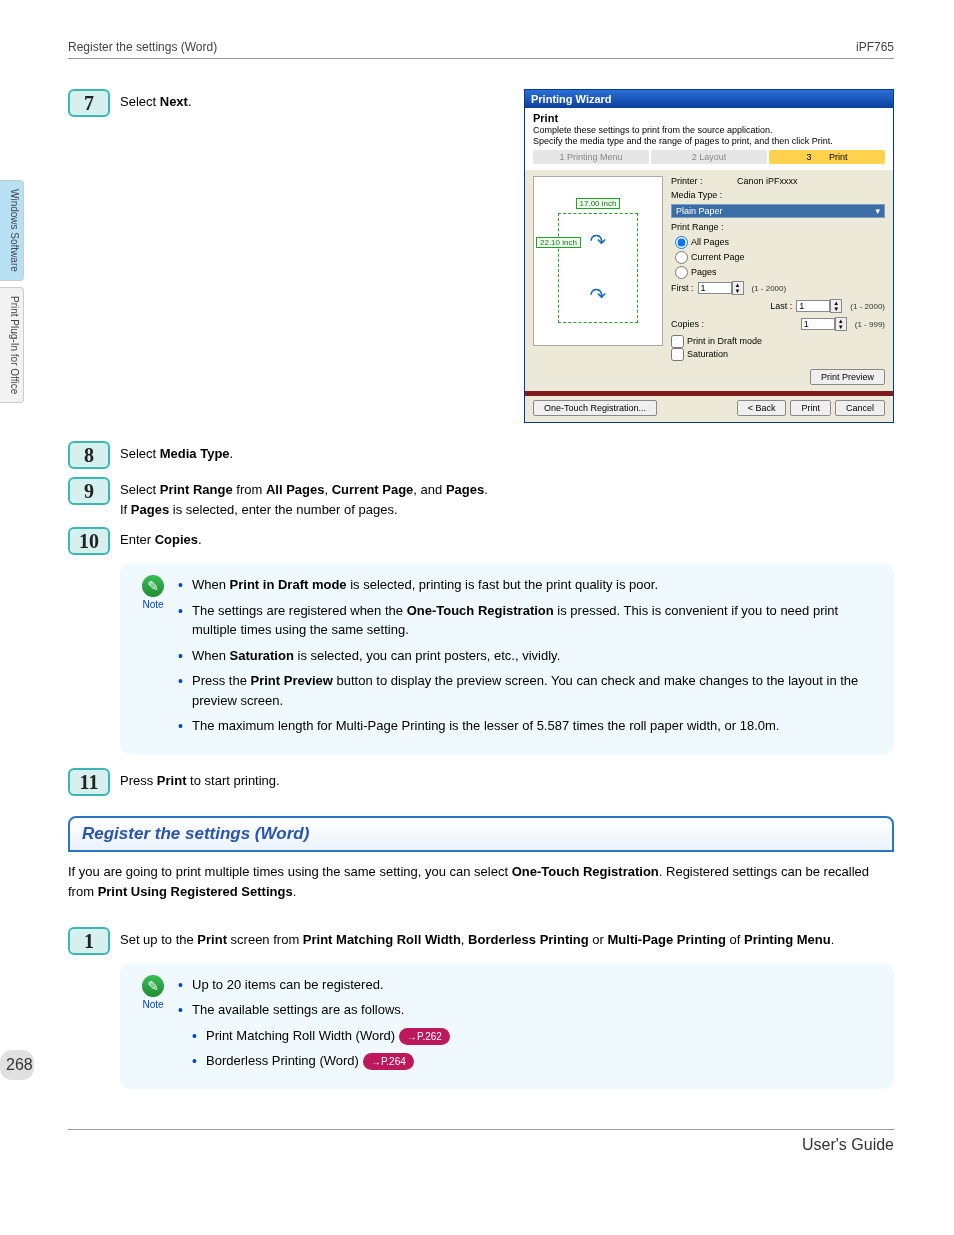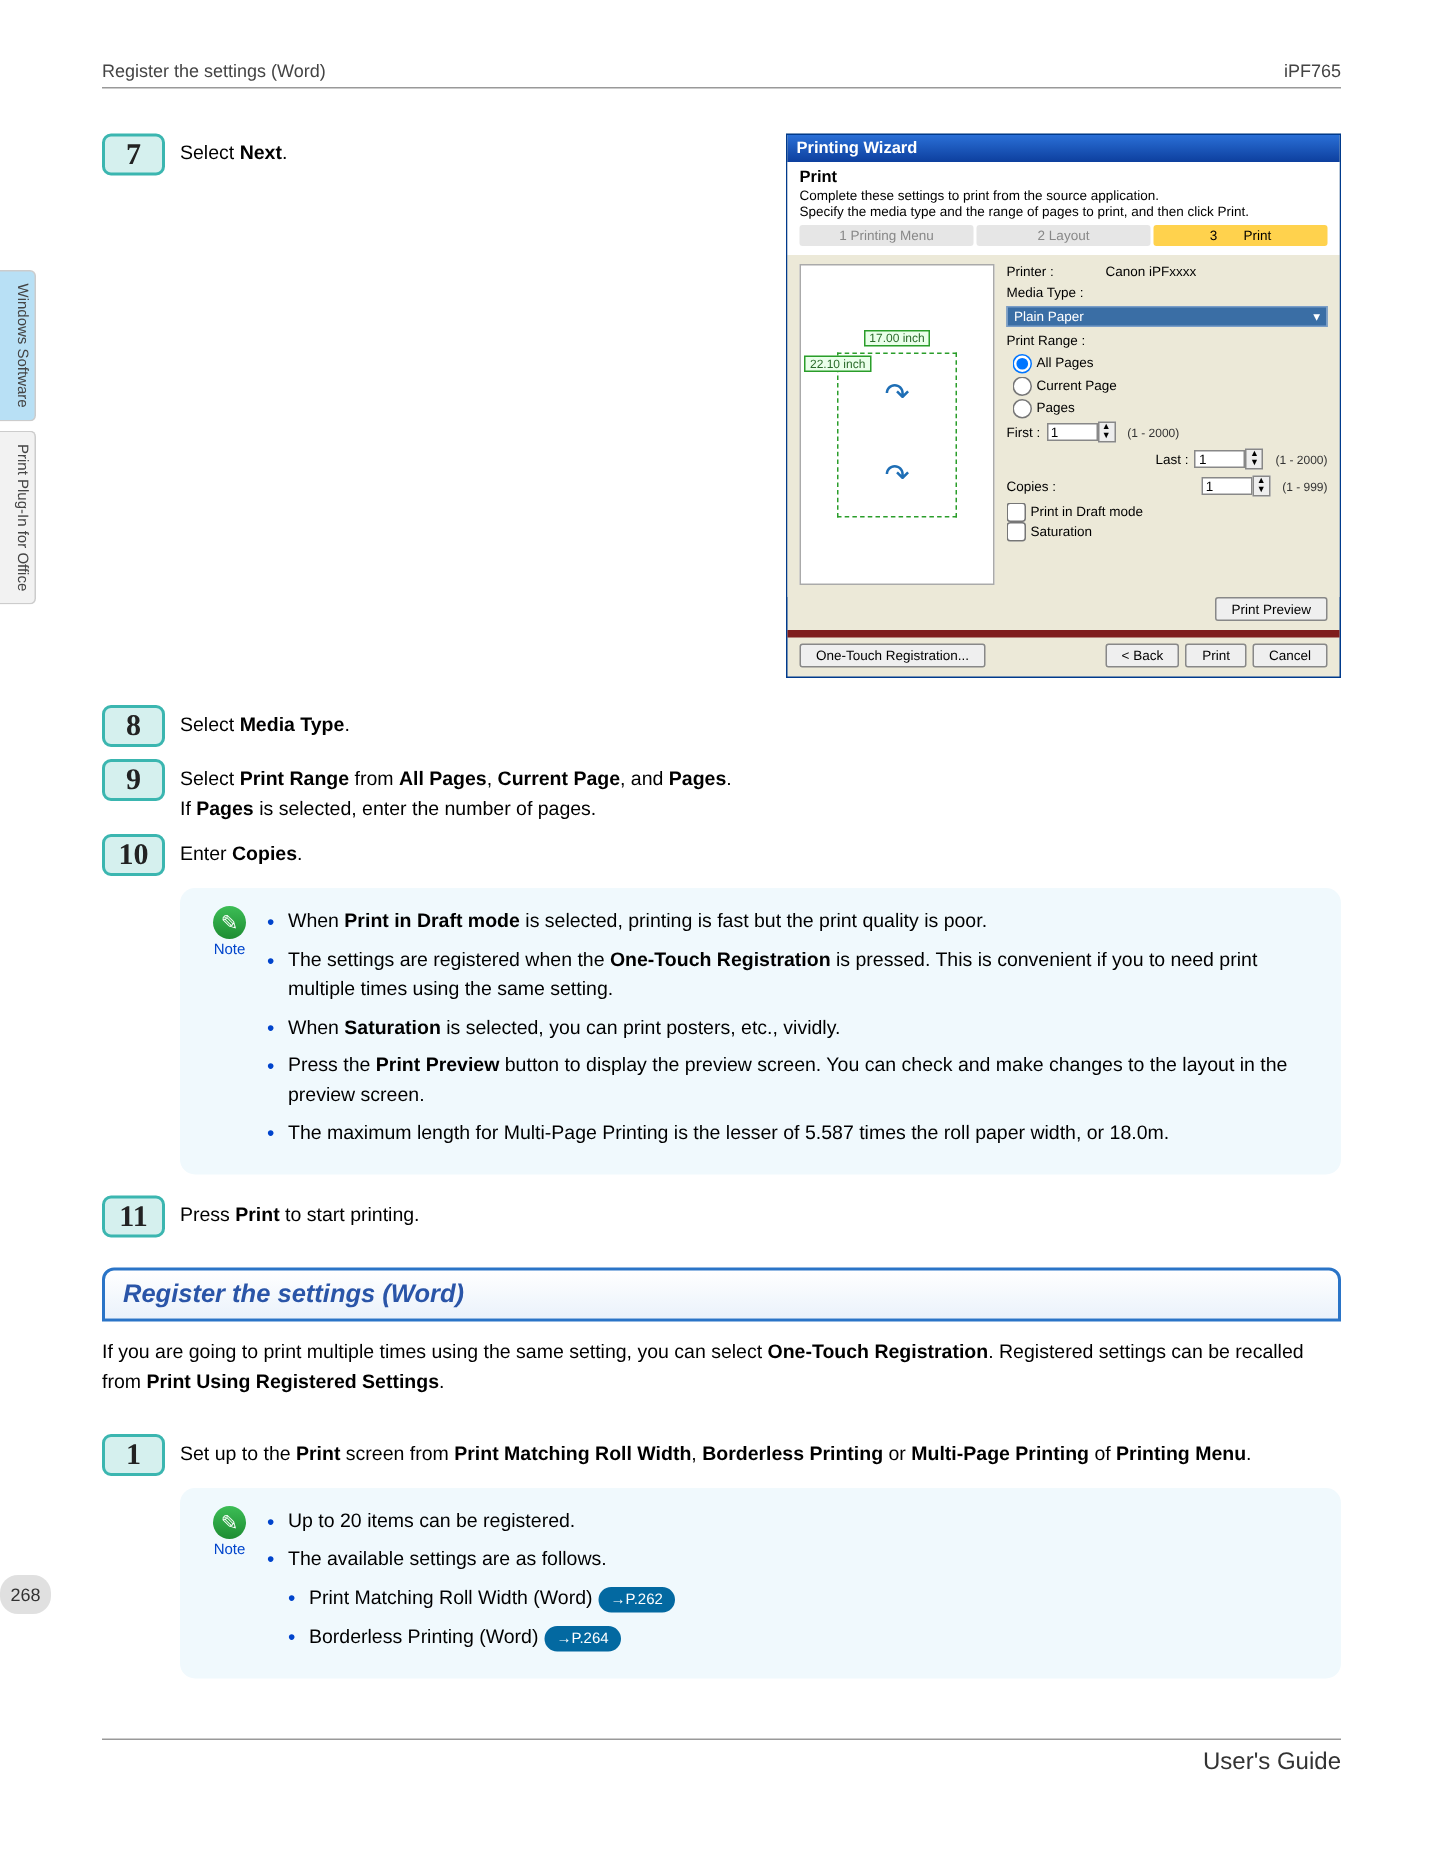--- a/index.html
+++ b/index.html
@@ -89,21 +89,21 @@
     padding: 2px 4px;
     text-align: center;
     color: #888;
     background:#e6e6e6;
     border-radius:2px;
     position:relative;
   }
   .dlg-tab.active { background: #ffd24d; color: #000; }
   .dlg-body { display: flex; padding: 6px 8px 8px 8px; gap: 8px; background:#ece9d8;}
   .dlg-preview {
-    width: 130px; height: 214px; background: #fff; border: 1px solid #aaa;
+    width: 130px; height: 170px; background: #fff; border: 1px solid #aaa;
     display: flex; flex-direction: column; align-items: center; justify-content: center;
     position: relative; padding:6px;
   }
   .dlg-preview .dim {
     font-size: 8px; border:1px solid #2a9d2a; background:#eaffea; padding:0 3px; color:#2a6b2a;
   }
   .dlg-preview .dim.top{ margin-bottom:2px;}
   .dlg-preview .paper {
     width: 80px; height: 110px; border: 1px dashed #2a9d2a;
     margin: 2px 0; display:flex;flex-direction:column;align-items:center;justify-content:space-around;
@@ -138,38 +138,38 @@
     width: 22px; height: 22px; border-radius: 50%;
     background: linear-gradient(#3cbd55,#1e8d33);
     display: inline-flex; align-items:center; justify-content:center;
     color:#fff; font-size:14px;
   }
   .note-label{ font-size:10px; color:#0044cc; margin-top:2px;}
   .note-box ul{ list-style:none; padding-left:0; flex:1;}
   .note-box li{ position:relative; padding-left:14px; margin-bottom:6px; line-height:1.5;}
   .note-box li::before{ content:"•"; position:absolute; left:0; color:#0044cc; font-size:14px;}
   .page-ref{
-    display:inline-block; background:#0369a1; color:#fff;
+    display:inline-block; background:#be185d; color:#fff;
     border-radius:10px; font-size:10px; padding:1px 8px; margin-left:4px;
   }
   .section-head{
     border: 2px solid #2a74c7;
     border-radius: 8px 8px 0 0;
     background: linear-gradient(#fff,#eaf2fb);
     padding: 6px 12px;
     font-size: 17px;
     font-weight: bold;
     font-style: italic;
     color: #2a55a8;
     margin: 20px 0 10px 0;
   }
   .body-text{ line-height:1.55; margin-bottom:25px;}
   .page-num{
     position:absolute; left:0; top:1050px;
-    background:#e0e0e0; color:#333; font-size:12px;
+    background:#e0e0e0; color:#333; font-size:16px;
     padding:6px 6px; width:34px; text-align:center;border-radius:12px;
   }
   .footer{
     border-top:1px solid #999; margin-left:28px; margin-top:40px;
     text-align:right; font-size:16px; padding-top:6px; color:#333;
   }
   input[type=checkbox]{ margin-right:3px; vertical-align:middle;}
   input[type=radio]{ margin-right:3px; vertical-align:middle;}
 </style>
 </head>

